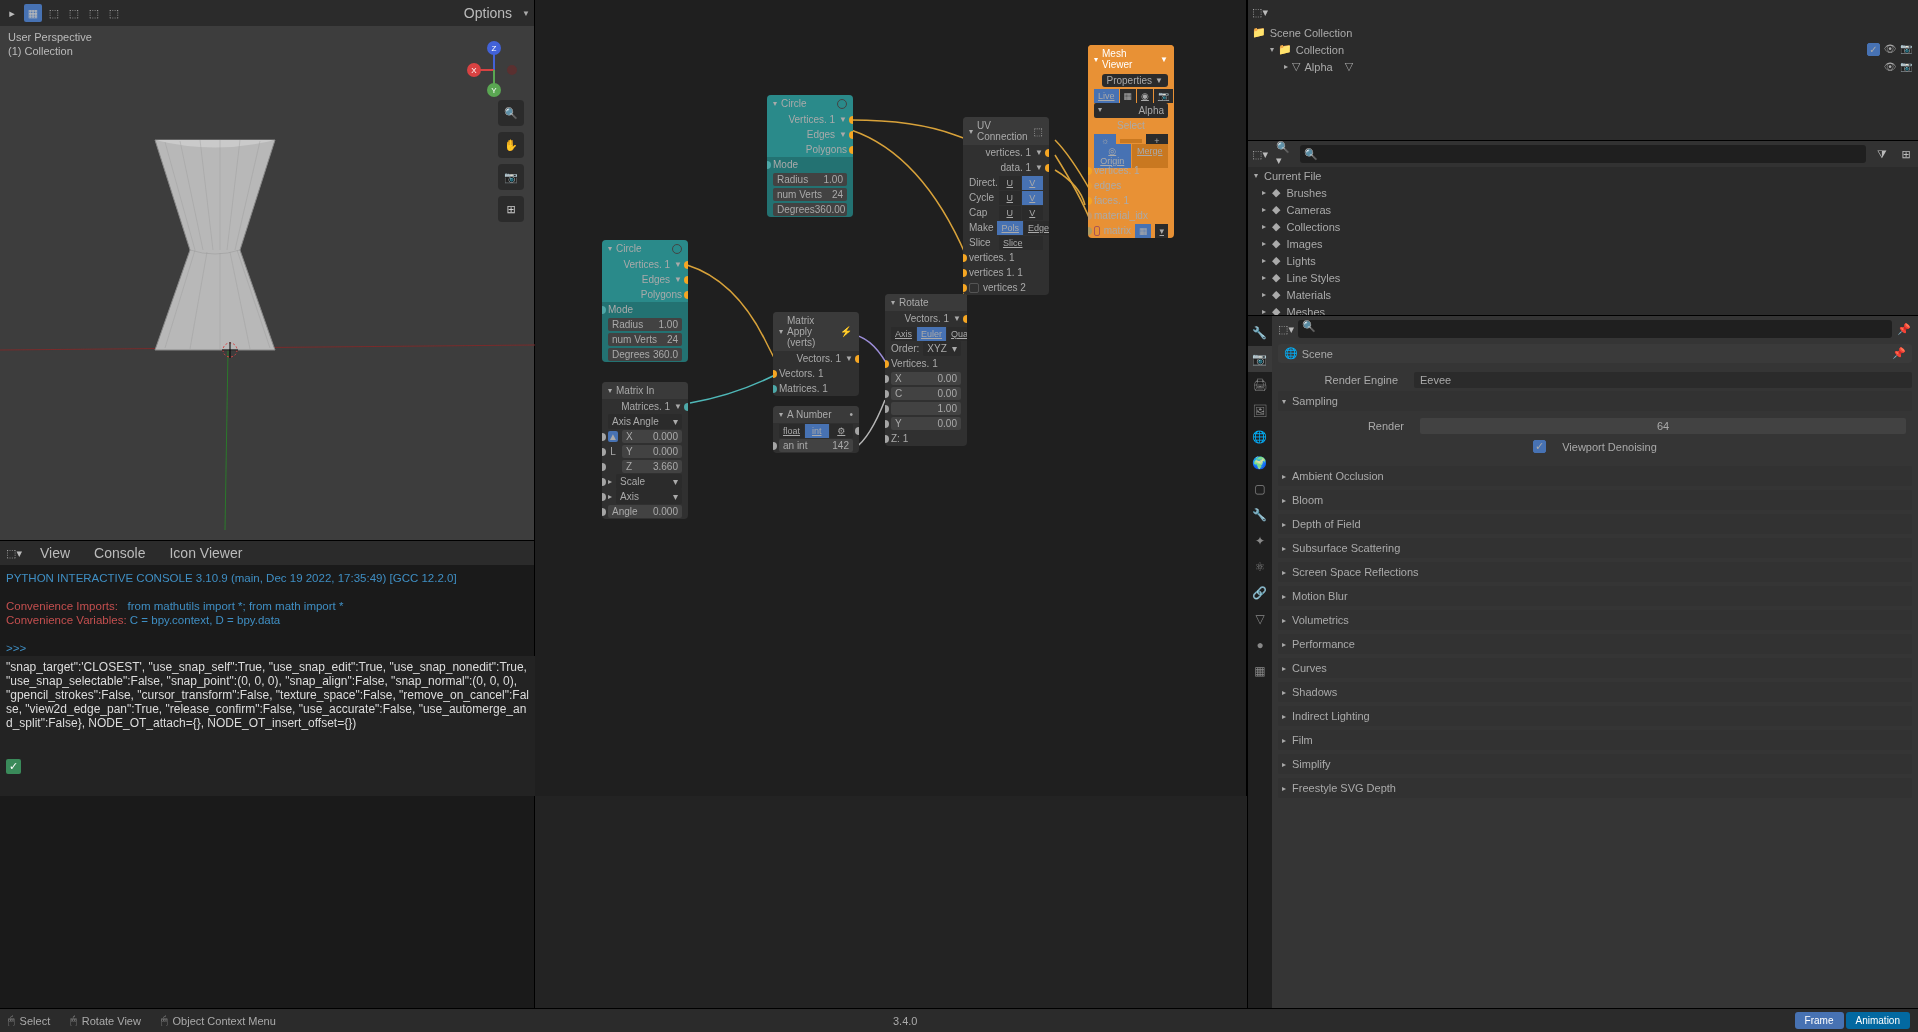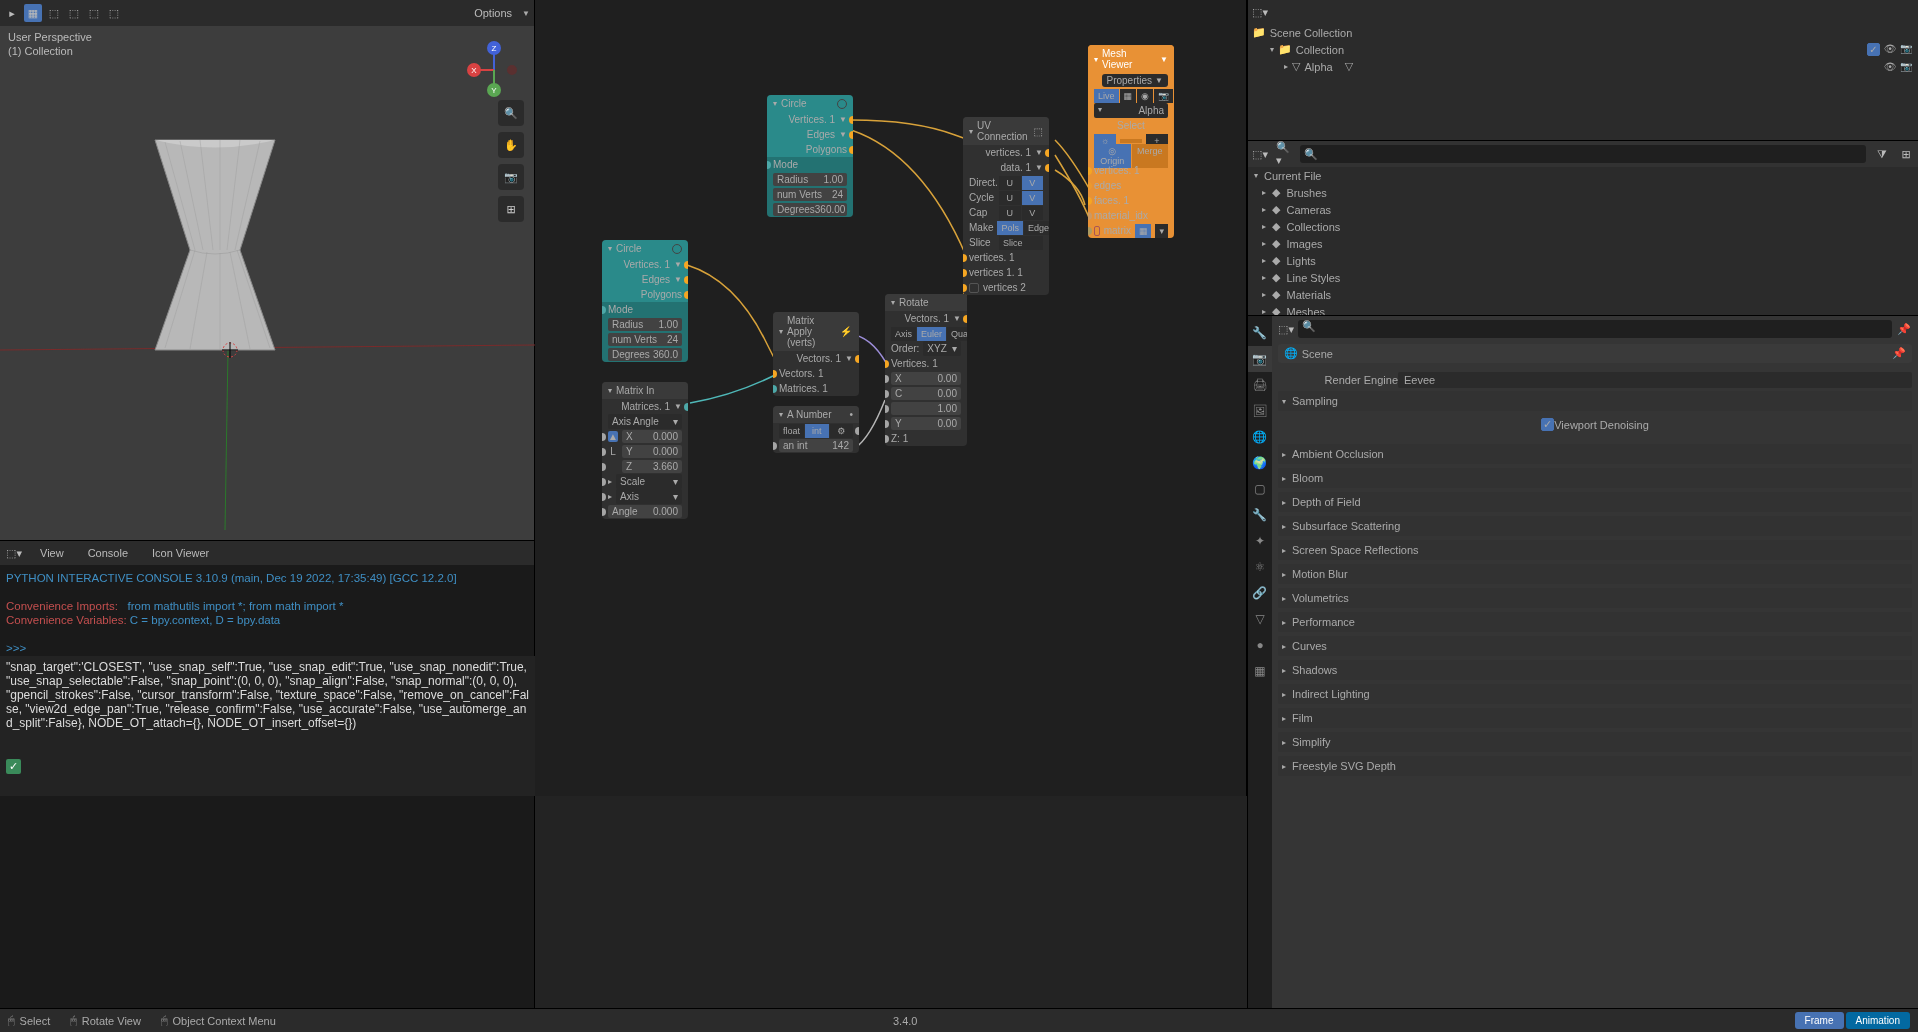--- a/index.html
+++ b/index.html
@@ -31,21 +31,21 @@
 .node-row.right { justify-content: flex-end; }
 .socket { width: 8px; height: 8px; border-radius: 50%; position: absolute; }
 .socket.out { right: -4px; }
 .socket.in { left: -4px; }
 .socket.geo { background: #f5a623; }
 .socket.mat { background: #4da8a8; }
 .socket.num { background: #a5a5a5; }
 .node-input { background: #424242; padding: 1px 4px; border-radius: 2px; display: flex; justify-content: space-between; min-width: 60px; font-size: 10px; }
 .node-select { background: #2b2b2b; padding: 2px 4px; border-radius: 2px; display: flex; justify-content: space-between; font-size: 10px; }
 .node-btn-row { display: flex; gap: 1px; }
-.node-btn { background: #2b2b2b; padding: 2px 4px; font-size: 9px; flex: 1; text-align: center; }
+.node-btn { background: #2b2b2b; padding: 2px 4px; font-size: 9px; flex: 1; text-align: center; text-decoration: underline; }
 .node-btn.active { background: #4772b3; }
 .wire { position: absolute; pointer-events: none; }
 
 
 .rightpanel { grid-column: 3; grid-row: 1 / 4; background: #2b2b2b; display: grid; grid-template-rows: 140px 175px 1fr; border-left: 1px solid #000; }
 .outliner { background: #2b2b2b; overflow: hidden; }
 .outliner-header { display: flex; align-items: center; padding: 4px; gap: 4px; height: 24px; background: #2b2b2b; }
 .outliner-row { display: flex; align-items: center; padding: 2px 4px; gap: 4px; height: 17px; }
 .outliner-row.indent1 { padding-left: 22px; }
 .outliner-row.indent2 { padding-left: 36px; }
@@ -58,21 +58,21 @@
 .cf-badge { margin-left: auto; background: #3a3a3a; border-radius: 3px; padding: 0 3px; font-size: 9px; display: flex; align-items: center; gap: 2px; }
 
 .properties { display: flex; border-top: 1px solid #000; }
 .prop-tabs { width: 24px; background: #1f1f1f; display: flex; flex-direction: column; padding-top: 4px; }
 .prop-tab { width: 24px; height: 26px; display: flex; align-items: center; justify-content: center; color: #888; font-size: 12px; }
 .prop-tab.active { background: #3a3a3a; color: #ddd; }
 .prop-content { flex: 1; padding: 4px 6px; background: #353535; }
 .prop-search { display: flex; align-items: center; gap: 4px; margin-bottom: 6px; }
 .prop-search-in { flex: 1; background: #1f1f1f; border-radius: 3px; height: 18px; }
 .prop-scene-row { display: flex; align-items: center; gap: 4px; background: #3a3a3a; padding: 3px 6px; border-radius: 3px; margin-bottom: 6px; }
-.prop-field { display: flex; align-items: center; gap: 0; padding: 3px 0; }
+.prop-field { display: flex; align-items: center; gap: 16px; padding: 3px 0; }
 .prop-field .lbl { flex: 0 0 120px; text-align: right; font-size: 11px; }
 .prop-field .val { flex: 1; background: #424242; padding: 2px 6px; border-radius: 2px; text-align: center; }
 .prop-panel { margin-bottom: 4px; }
 .prop-panel-hdr { display: flex; align-items: center; gap: 6px; padding: 4px; font-size: 11px; cursor: pointer; background: #323232; border-radius: 2px; margin-bottom: 2px; }
 .prop-panel-body { padding: 2px 6px 6px 6px; }
 .checkbox { width: 13px; height: 13px; border: 1px solid #555; border-radius: 2px; display: inline-flex; align-items: center; justify-content: center; }
 .checkbox.checked { background: #4772b3; border-color: #4772b3; }
 
 
 .console { grid-column: 1; grid-row: 2 / 4; background: #1a1a1a; display: flex; flex-direction: column; border-top: 1px solid #000; border-right: 1px solid #000; }
@@ -96,21 +96,21 @@
 .info-check { width: 15px; height: 15px; background: #3a8a5a; border-radius: 2px; display: flex; align-items: center; justify-content: center; color: #fff; flex-shrink: 0; }
 .info-last-text { font-family: monospace; font-size: 12px; color: #ddd; line-height: 14px; }
 
 
 .statusbar { position: absolute; bottom: 0; left: 0; right: 0; height: 24px; background: #2b2b2b; display: flex; align-items: center; padding: 0 8px; gap: 20px; font-size: 11px; border-top: 1px solid #000; }
 .status-item { display: flex; align-items: center; gap: 5px; }
 .status-right { margin-left: auto; display: flex; gap: 2px; }
 .status-btn { background: #4772b3; padding: 3px 10px; border-radius: 3px; color: #fff; font-size: 10px; }
 .status-ver { margin-left: auto; margin-right: 260px; }
 
-.hdr-btn { padding: 2px 6px; color: #bbb; cursor: pointer; font-size: 11px; }
+.hdr-btn { padding: 2px 6px; color: #bbb; cursor: pointer; font-size: 14px; }
 .hdr-icon { width: 16px; height: 16px; display: flex; align-items: center; justify-content: center; color: #bbb; }
 .tri { display: inline-block; }
 
 svg { overflow: visible; }
 
 .selector-pill { background: #2b2b2b; border-radius: 3px; padding: 1px 5px; display: flex; align-items: center; gap: 3px; }
 </style>
 </head>
 <body>
 
@@ -723,20 +723,24 @@
         <div class="prop-field">
           <span class="lbl">Render Engine</span>
           <div class="val" style="text-align:left;background:#2b2b2b;">Eevee</div>
         </div>
         <div class="prop-panel">
           <div class="prop-panel-hdr">
               <span style="font-size:8px;">▾</span>
               <span>Sampling</span>
             </div>
           <div class="prop-panel-body">
+            <div class="prop-field">
+                <span class="lbl">Render</span>
+                <div class="val">64</div>
+              </div>
             <div class="prop-field" style="justify-content:center;">
                 <span class="checkbox checked">✓</span>
                 <span>Viewport Denoising</span>
               </div>
           </div>
         </div>
         <div id="prop-panels">
             <div class="prop-panel">
               <div class="prop-panel-hdr">
                 <span style="font-size:8px;">▸</span>

